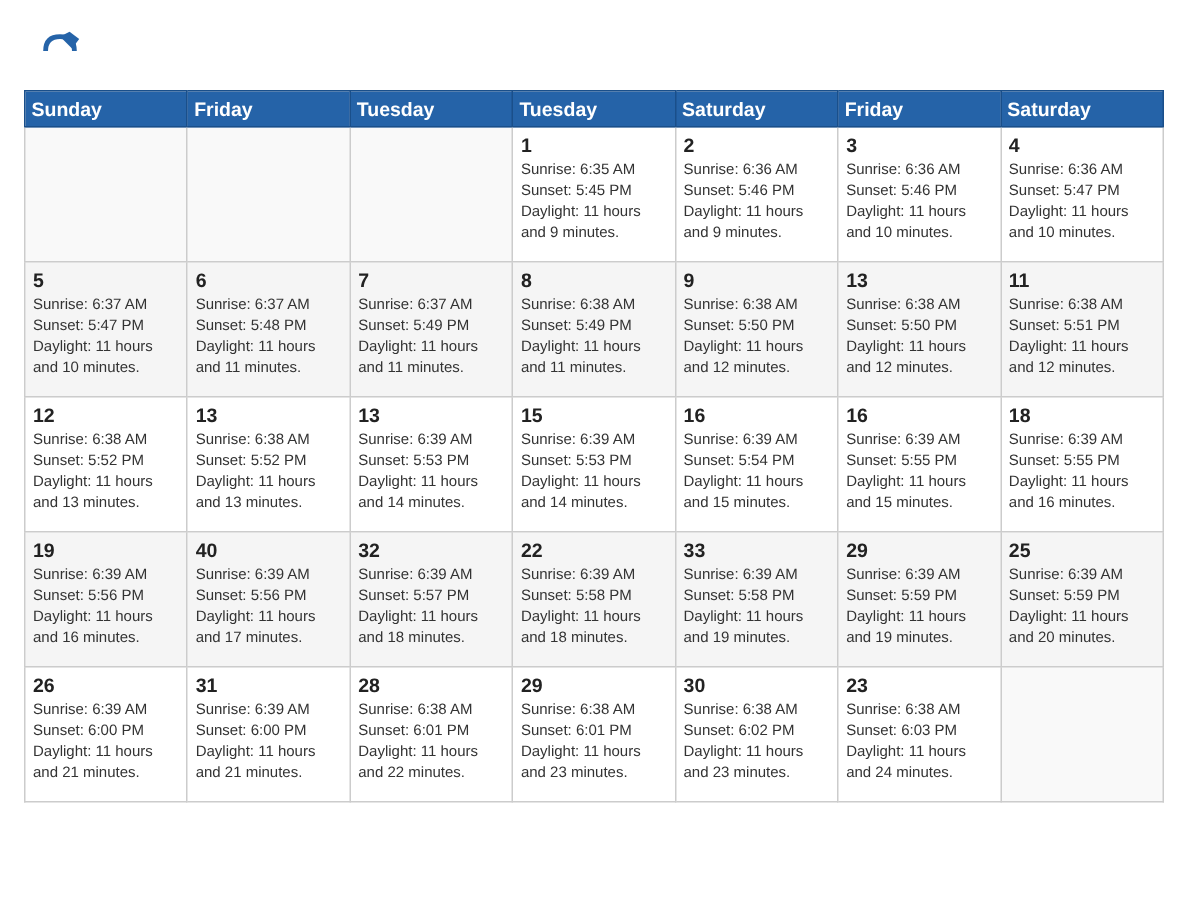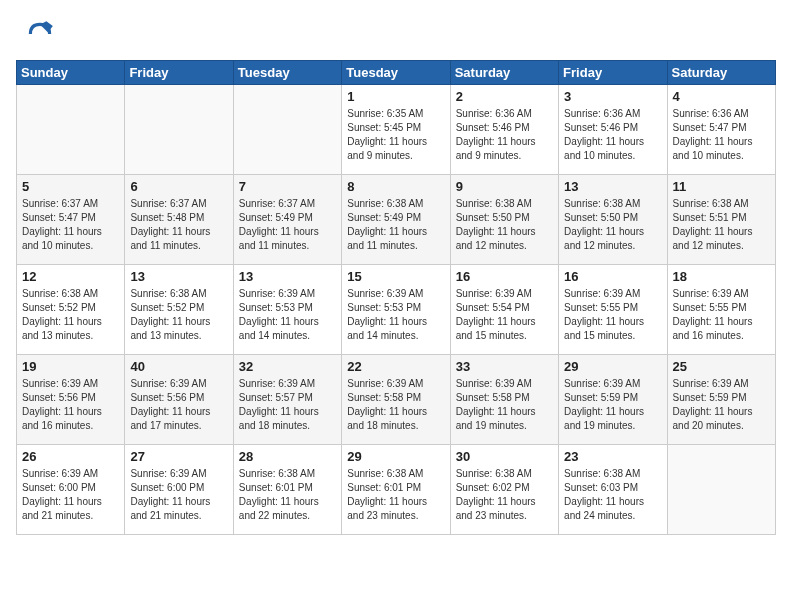--- a/index.html
+++ b/index.html
@@ -294,21 +294,21 @@
           </td>
         </tr>
         <tr>
           <td>
             <div class="day-number">26</div>
             <div class="day-info" style="white-space: pre-line;">Sunrise: 6:39 AM
 Sunset: 6:00 PM
 Daylight: 11 hours and 21 minutes.</div>
           </td>
           <td>
-            <div class="day-number">27</div>
+            <div class="day-number">31</div>
             <div class="day-info" style="white-space: pre-line;">Sunrise: 6:39 AM
 Sunset: 6:00 PM
 Daylight: 11 hours and 21 minutes.</div>
           </td>
           <td>
             <div class="day-number">28</div>
             <div class="day-info" style="white-space: pre-line;">Sunrise: 6:38 AM
 Sunset: 6:01 PM
 Daylight: 11 hours and 22 minutes.</div>
           </td>

